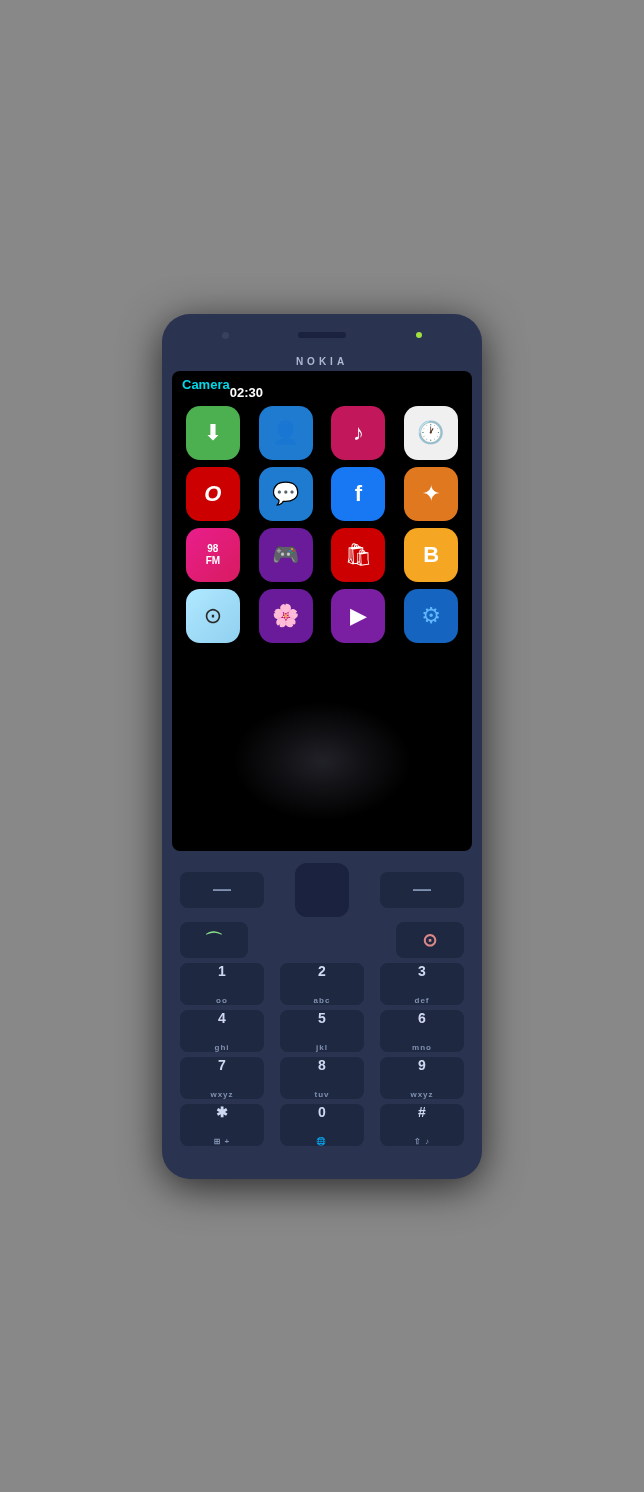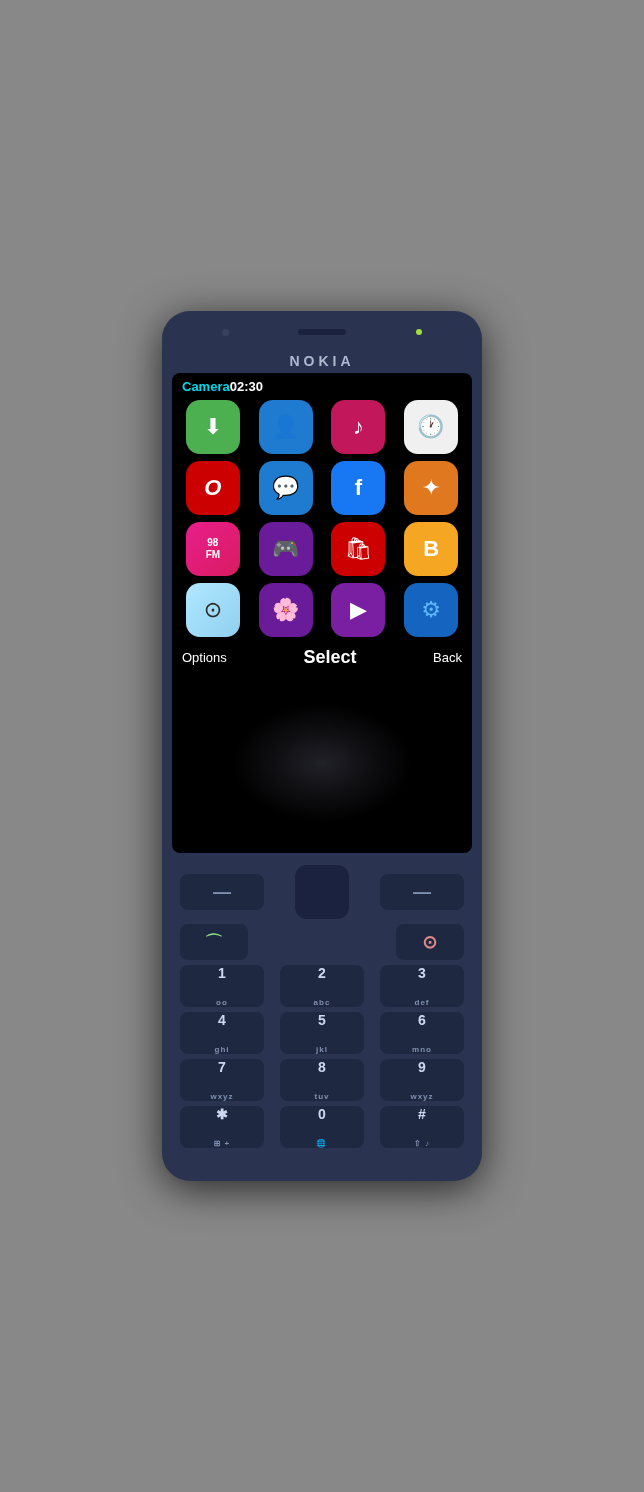--- a/index.html
+++ b/index.html
@@ -48,21 +48,21 @@
       height: 6px;
       background: #a0e040;
       border-radius: 50%;
       position: absolute;
       right: 50px;
       top: 6px;
     }
     .phone-brand {
       text-align: center;
       color: #b0b8d0;
-      font-size: 14px;
+      font-size: 10px;
       letter-spacing: 4px;
       font-weight: bold;
       margin: 14px 0 4px 0;
     }
     
     .phone-screen {
       background: #000;
       border-radius: 8px;
       overflow: hidden;
       position: relative;
@@ -77,20 +77,21 @@
     }
     .screen-camera-label {
       color: #00d8e8;
       font-size: 13px;
       font-weight: bold;
     }
     .screen-time {
       color: #ffffff;
       font-size: 13px;
       font-weight: bold;
+      margin-top: 8px;
     }
     
     .app-grid {
       display: grid;
       grid-template-columns: repeat(4, 1fr);
       gap: 7px;
       padding: 6px 8px 4px 8px;
     }
     .app-icon {
       width: 54px;
@@ -230,25 +231,20 @@
         <div class="app-icon" style="background: rgb(106, 27, 154); color: rgb(255, 255, 255);">🎮</div>
         <div class="app-icon" style="background: rgb(204, 0, 0); color: rgb(255, 255, 255);">🛍</div>
         <div class="app-icon" style="background: rgb(245, 166, 35);">
           <span style="font-size:22px;font-weight:bold;color:#fff">B</span>
         </div>
         <div class="app-icon" style="background: linear-gradient(135deg, rgb(176, 232, 255), rgb(144, 208, 240)); color: rgb(42, 42, 42);">⊙</div>
         <div class="app-icon" style="background: rgb(106, 27, 154); color: rgb(255, 255, 255);">🌸</div>
         <div class="app-icon" style="background: rgb(123, 31, 162); color: rgb(255, 255, 255);">▶</div>
         <div class="app-icon" style="background: rgb(21, 101, 192); color: rgb(96, 184, 255);">⚙</div>
       </div>
-    <div class="softkey-bar">
-      <span class="softkey">Options</span>
-      <span class="softkey-center">Select</span>
-      <span class="softkey">Back</span>
-    </div>
   </div>
 
   <div class="keypad">
 
     <div class="keypad-row">
       <div class="key key-wide" style="font-size:18px; color:#8090b0;">—</div>
       <div class="key key-nav-center" style="width:54px;height:54px;border-radius:12px;background:#1a2240;"></div>
       <div class="key key-wide" style="font-size:18px; color:#8090b0;">—</div>
     </div>
 

